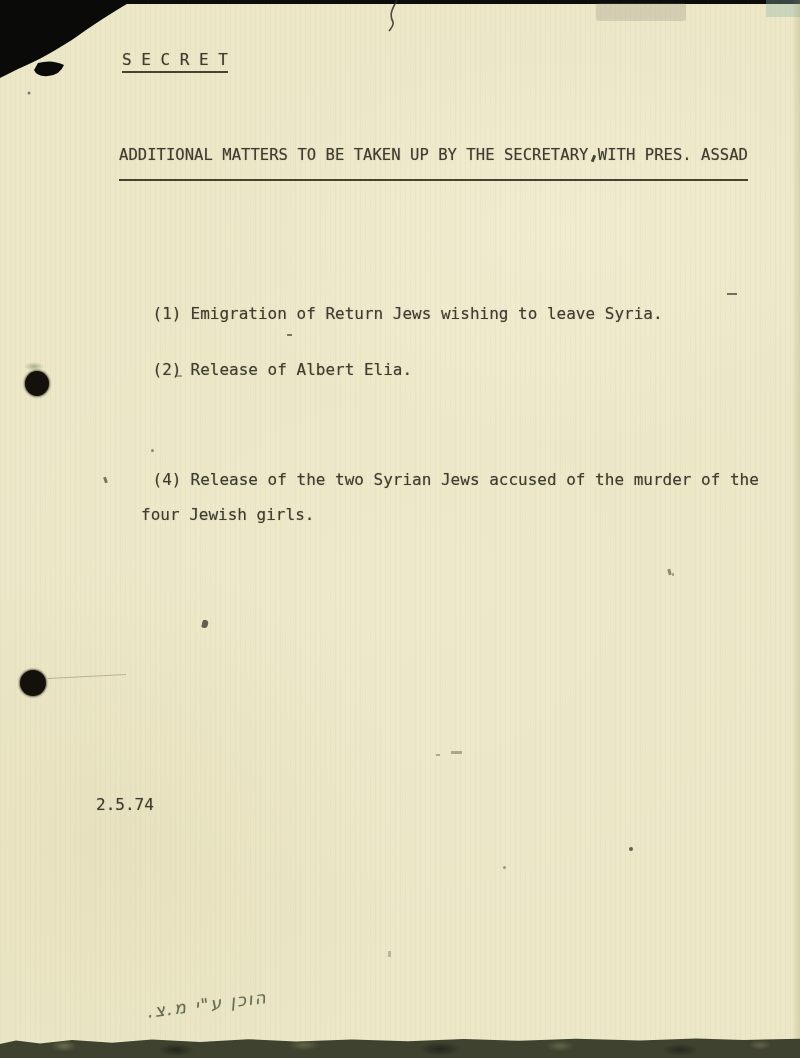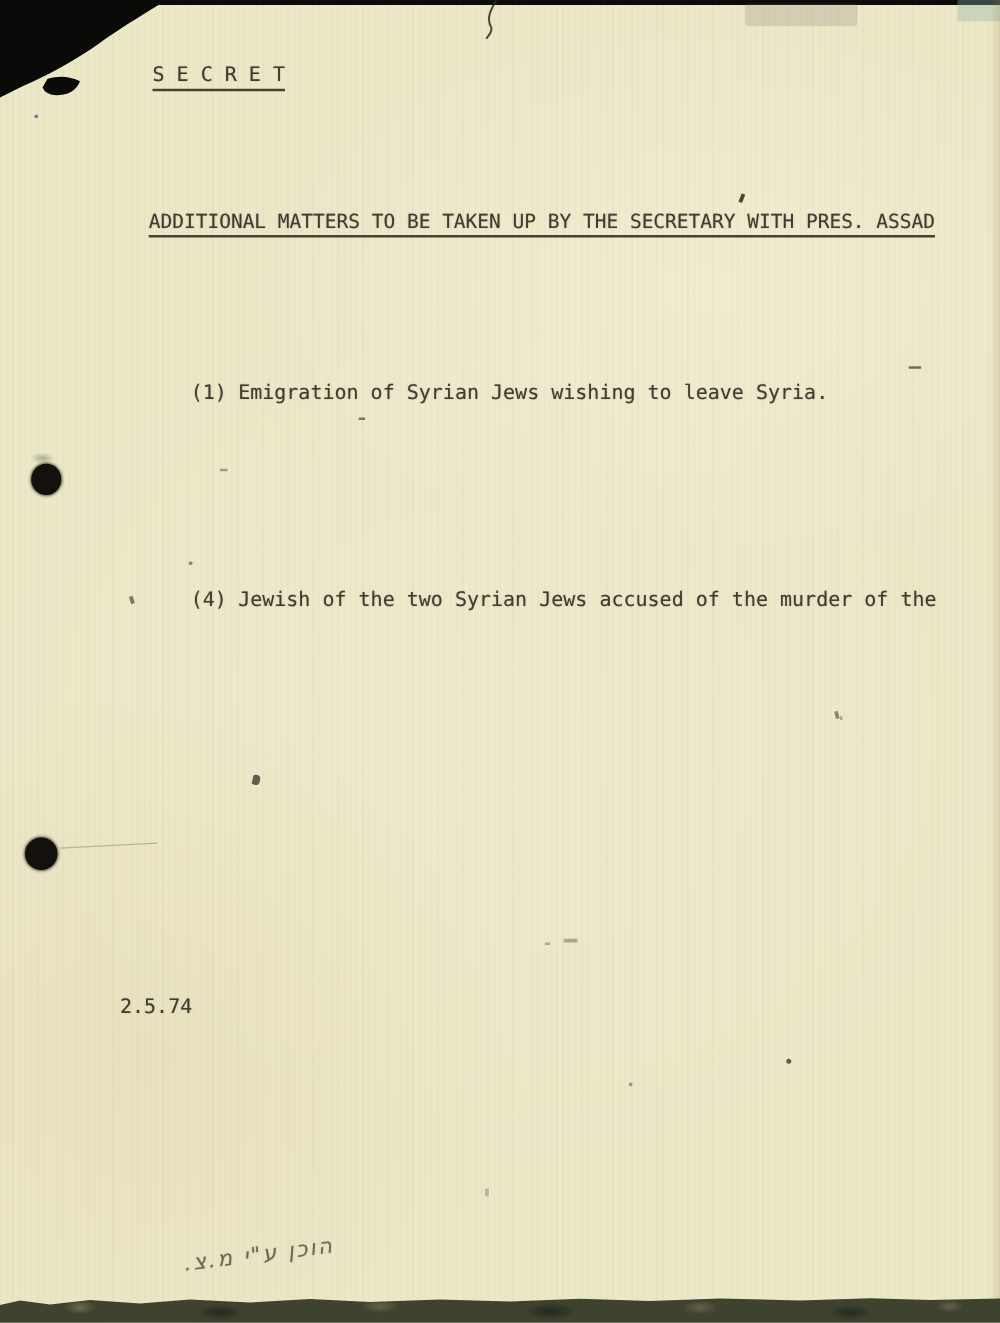--- a/index.html
+++ b/index.html
@@ -24,23 +24,23 @@
     line-height:16px;
     color:#3f3c30;
     text-shadow:0 0 1px rgba(63,60,48,0.45);
   }
   .classification{
     left:122px; top:52px;
     padding-bottom:3px;
     border-bottom:2px solid #464234;
   }
   .title{
-    left:119px; top:169px;
+    left:119px; top:147px;
     font-size:15.6px;
-    padding-bottom:3px;
+    padding-bottom:16px;
     border-bottom:2px solid #464234;
   }
   .item{ left:114px; }
   .item .num{ display:inline-block; width:38px; }
   .item .text2{ margin-left:27px; margin-top:3px; }
   .date{ left:96px; top:797px; }
   .handwriting{
     position:absolute;
     left:118px; top:996px;
     width:150px;
@@ -122,27 +122,31 @@
   <div class="hole-smudge"></div>
   <div class="hole hole1"></div>
   <div class="hole hole2"></div>
   <div class="scratch"></div>
 
   <div class="type classification">S E C R E T</div>
 
   <div class="type title">ADDITIONAL MATTERS TO BE TAKEN UP BY THE SECRETARY WITH PRES. ASSAD</div>
 
   <div class="type item" style="top:290px">
-    <span class="num">(1)</span><span class="text">Emigration of Syrian Jews wishing to leave Syria.</span>
+    <span class="num">(1)</span><span class="text">Emigration of Return Jews wishing to leave Syria.</span>
+  </div>
+
+  <div class="type item" style="top:346px">
+    <span class="num">(2)</span><span class="text">Release of Albert Elia.</span>
   </div>
 
 
-
   <div class="type item" style="top:456px">
-    <span class="num">(4)</span><span class="text">Jewish of the two Syrian Jews accused of the murder of the</span>
+    <span class="num">(4)</span><span class="text">Release of the two Syrian Jews accused of the murder of the</span>
+    <div class="text2">four Jewish girls.</div>
   </div>
 
   <div class="type date">2.5.74</div>
 
   <div class="handwriting">הוכן ע"י מ.צ.</div>
 
   <div class="speck" style="left:592px;top:155px;width:3px;height:7px;transform:rotate(22deg);"></div>
   <div class="speck" style="left:727px;top:293px;width:10px;height:2px;opacity:.75;"></div>
   <div class="speck" style="left:287px;top:334px;width:5px;height:2px;opacity:.7;"></div>
   <div class="speck" style="left:176px;top:375px;width:6px;height:2px;opacity:.45;"></div>

